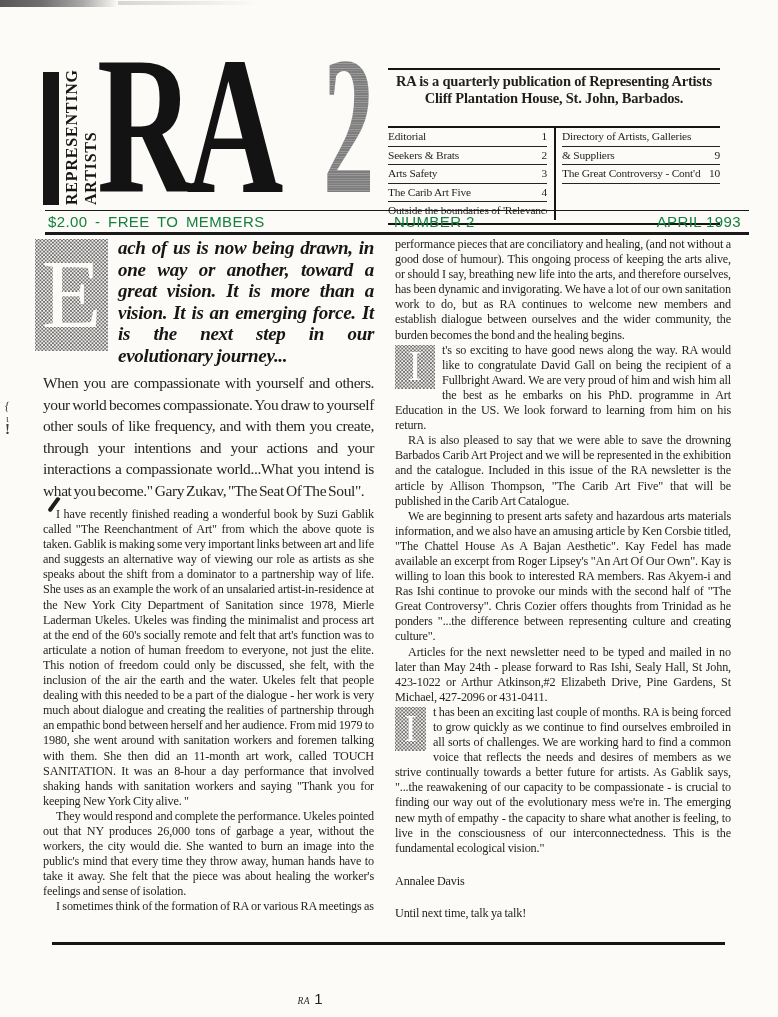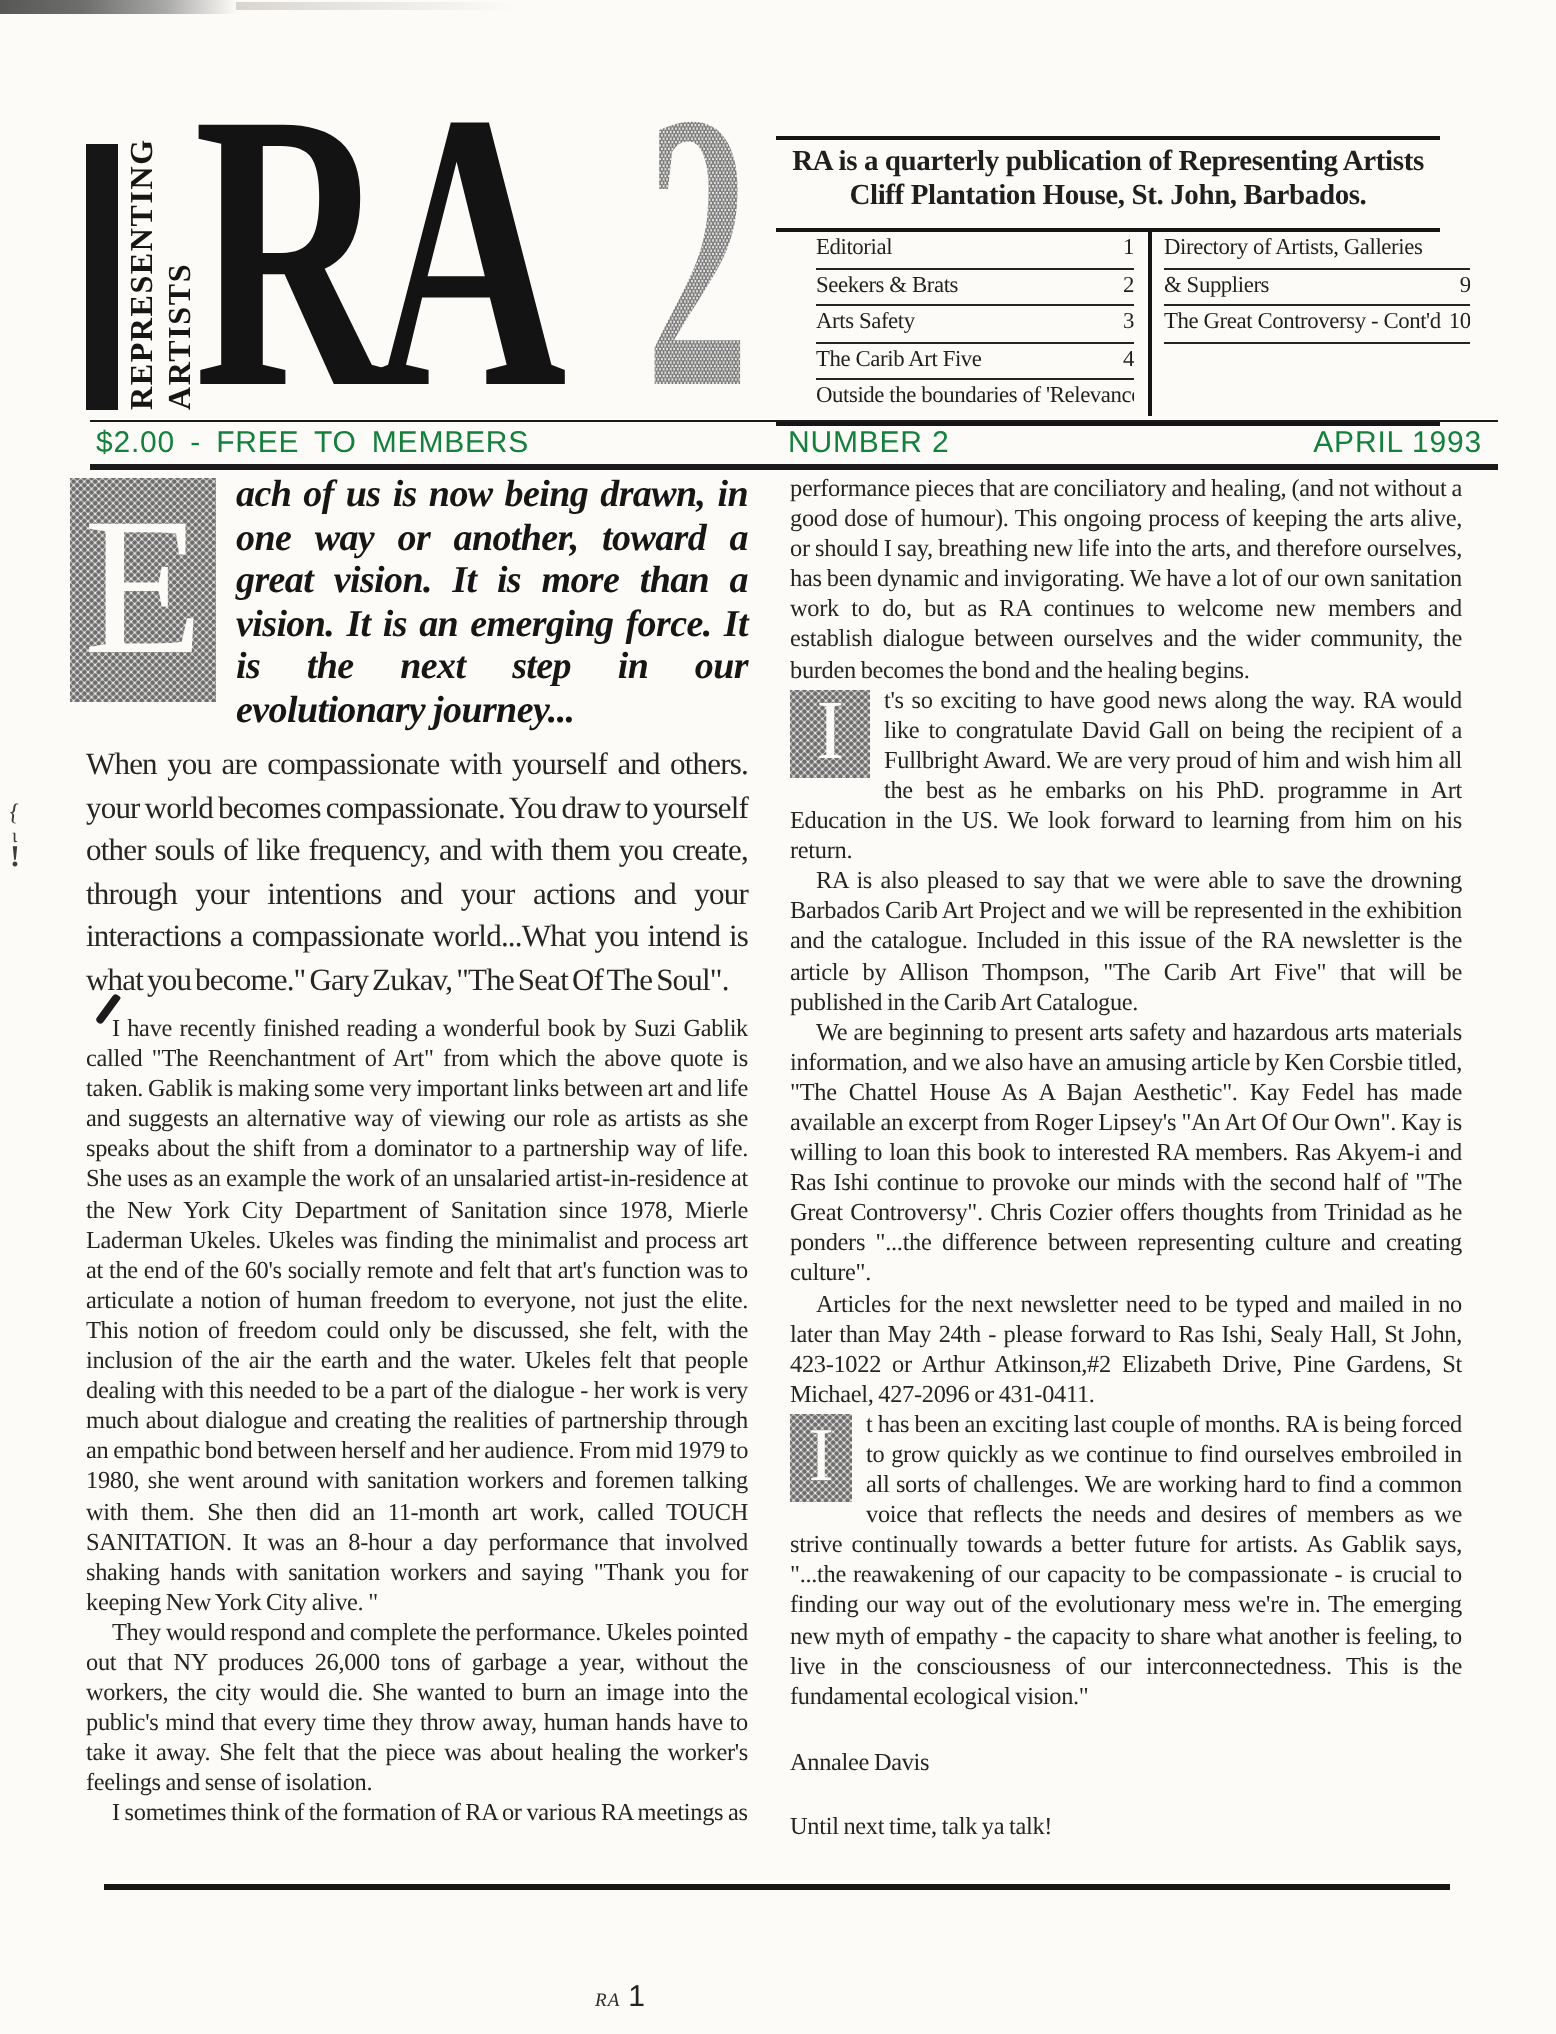--- a/index.html
+++ b/index.html
@@ -54,22 +54,22 @@
         radial-gradient(circle,#7d7d7d 1.05px,rgba(0,0,0,0) 1.35px),
         radial-gradient(circle,#7d7d7d 1.05px,rgba(0,0,0,0) 1.35px);
       background-size:3.4px 3.4px; background-position:0 0,1.7px 1.7px;
       -webkit-background-clip:text; background-clip:text; color:transparent;
     }
   }
 
   
   .pub-box { position:absolute; left:388px; top:68px; width:332px; border-top:2px solid #151515; }
   .pub-heading { text-align:center; font-size:14.5px; font-weight:600; line-height:16.5px;
-    padding:3px 0 8px; border-bottom:2px solid #151515; letter-spacing:-.2px; }
-  .toc { display:flex;margin-left:20px; }
+    padding:3px 0 20px; border-bottom:2px solid #151515; letter-spacing:-.2px; }
+  .toc { display:flex; }
   .toc-col { box-sizing:border-box; }
   .toc-col.left  { width:164px; padding-right:5px; }
   .toc-col.right { flex:1; border-left:2px solid #151515; padding-left:6px; margin-left:2px; }
   .toc-row { display:flex; justify-content:space-between; align-items:baseline;
     height:17.5px; line-height:17px; font-size:11.4px; letter-spacing:-.2px;
     border-bottom:1.4px solid #242424; white-space:nowrap; overflow:hidden; }
   .toc-row.noline { border-bottom:none; }
   .toc-page { padding-left:4px; }
   .pub-box-bottom { border-bottom:2.5px solid #151515; height:3px; }
 

